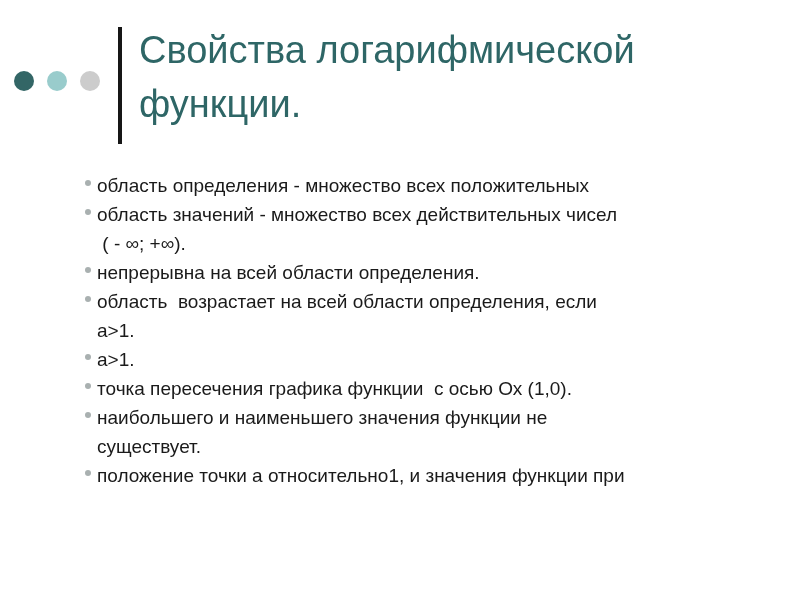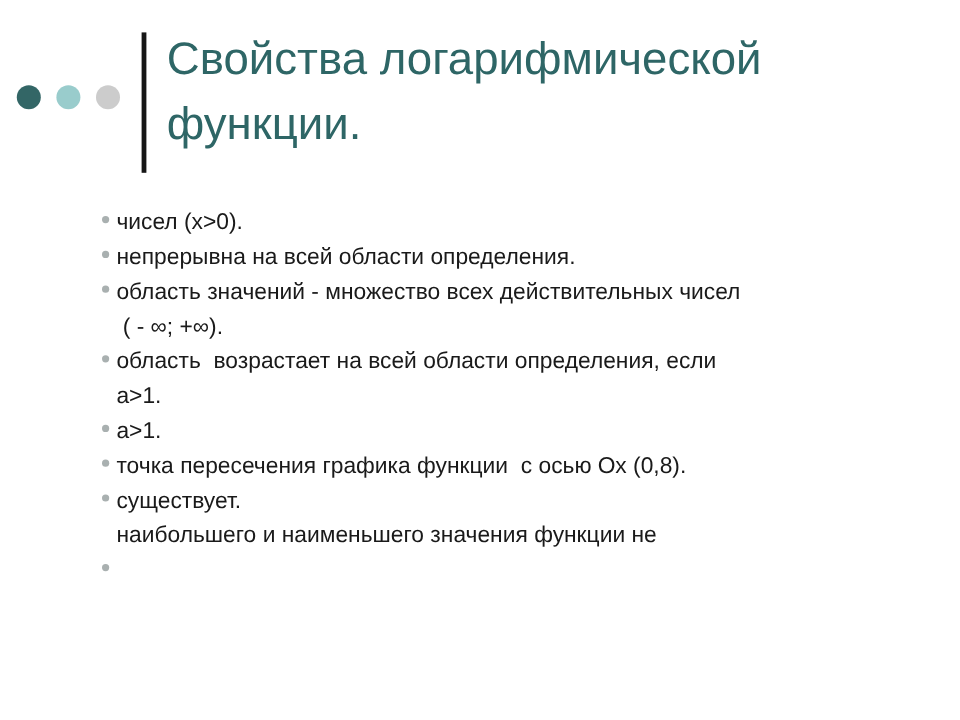--- a/index.html
+++ b/index.html
@@ -82,39 +82,40 @@
 <div class="slide">
   <div class="dots">
       <span class="dot" style="background: rgb(51, 102, 102);"></span>
       <span class="dot" style="background: rgb(153, 204, 204);"></span>
       <span class="dot" style="background: rgb(204, 204, 204);"></span>
     </div>
   <div class="accent-bar"></div>
   <h1 class="title">Свойства логарифмической функции.</h1>
   <ul class="bullets">
       <li>
-        <div class="line">чисел (х&gt;0).</div>
-      </li>
-      <li>
-        <div class="line">непрерывна на всей области определения.</div>
+        <div class="line">область определения - множество всех положительных</div>
       </li>
       <li>
         <div class="line">область значений - множество всех действительных чисел</div>
         <div class="line"> ( - ∞; +∞).</div>
+      </li>
+      <li>
+        <div class="line">непрерывна на всей области определения.</div>
       </li>
       <li>
         <div class="line">область  возрастает на всей области определения, если</div>
         <div class="line">а&gt;1.</div>
       </li>
       <li>
         <div class="line">а&gt;1.</div>
       </li>
       <li>
-        <div class="line">точка пересечения графика функции  с осью Ох (0,8).</div>
+        <div class="line">точка пересечения графика функции  с осью Ох (1,0).</div>
       </li>
       <li>
+        <div class="line">наибольшего и наименьшего значения функции не</div>
         <div class="line">существует.</div>
-        <div class="line">наибольшего и наименьшего значения функции не</div>
       </li>
       <li>
+        <div class="line">положение точки а относительно1, и значения функции при</div>
       </li>
     </ul>
 </div>
 
 </body></html>

